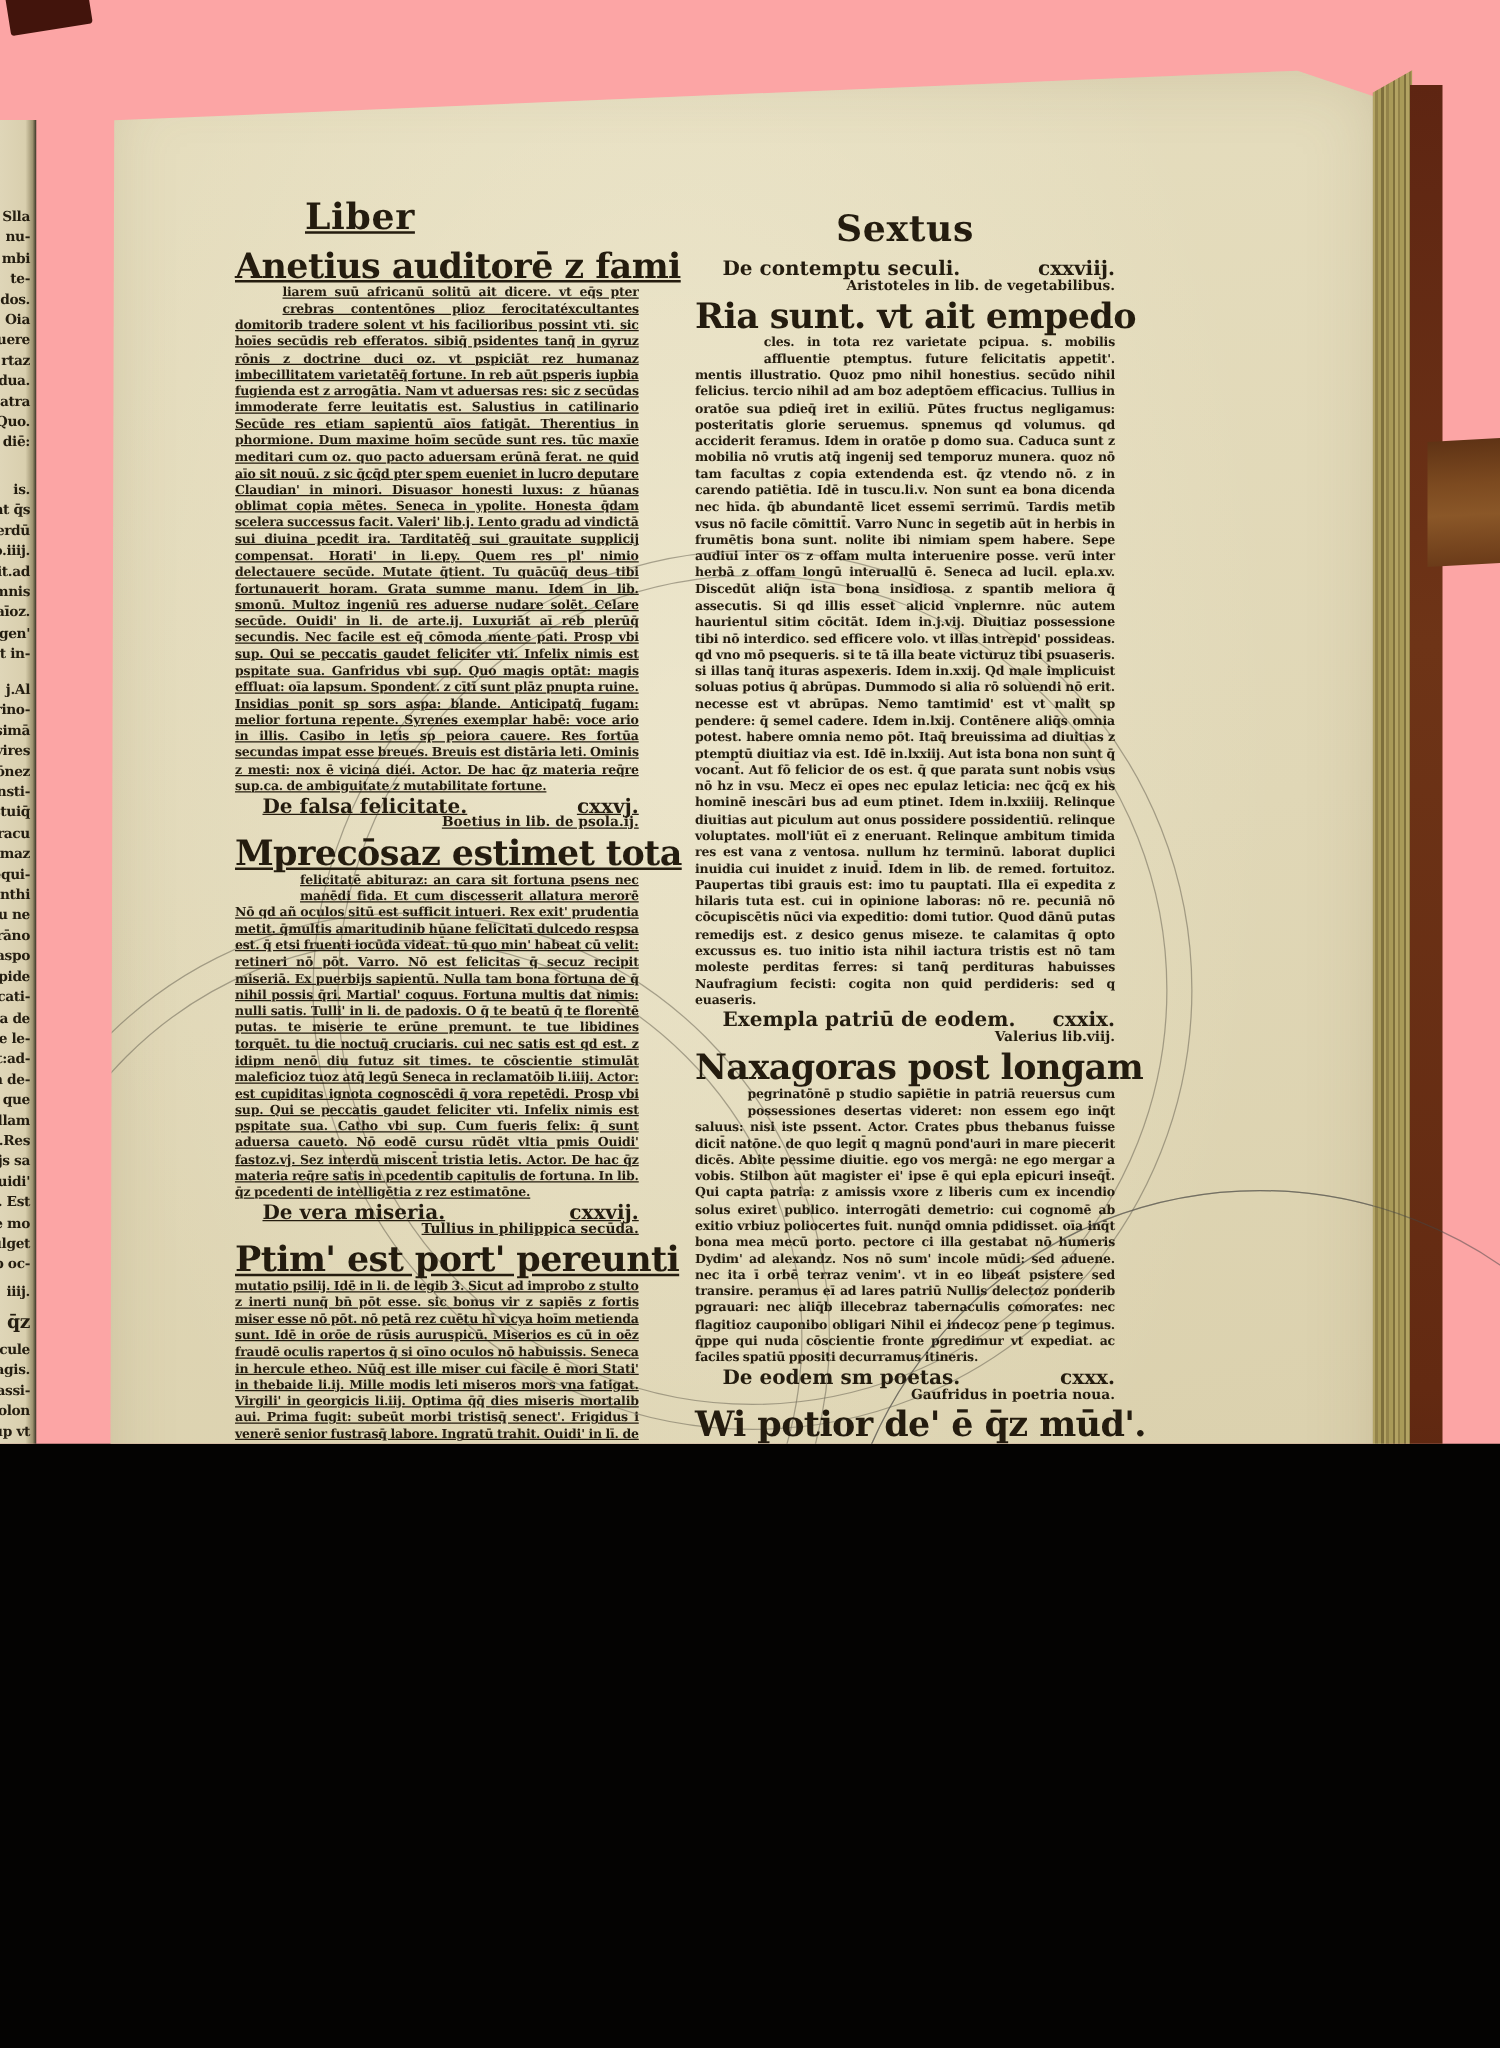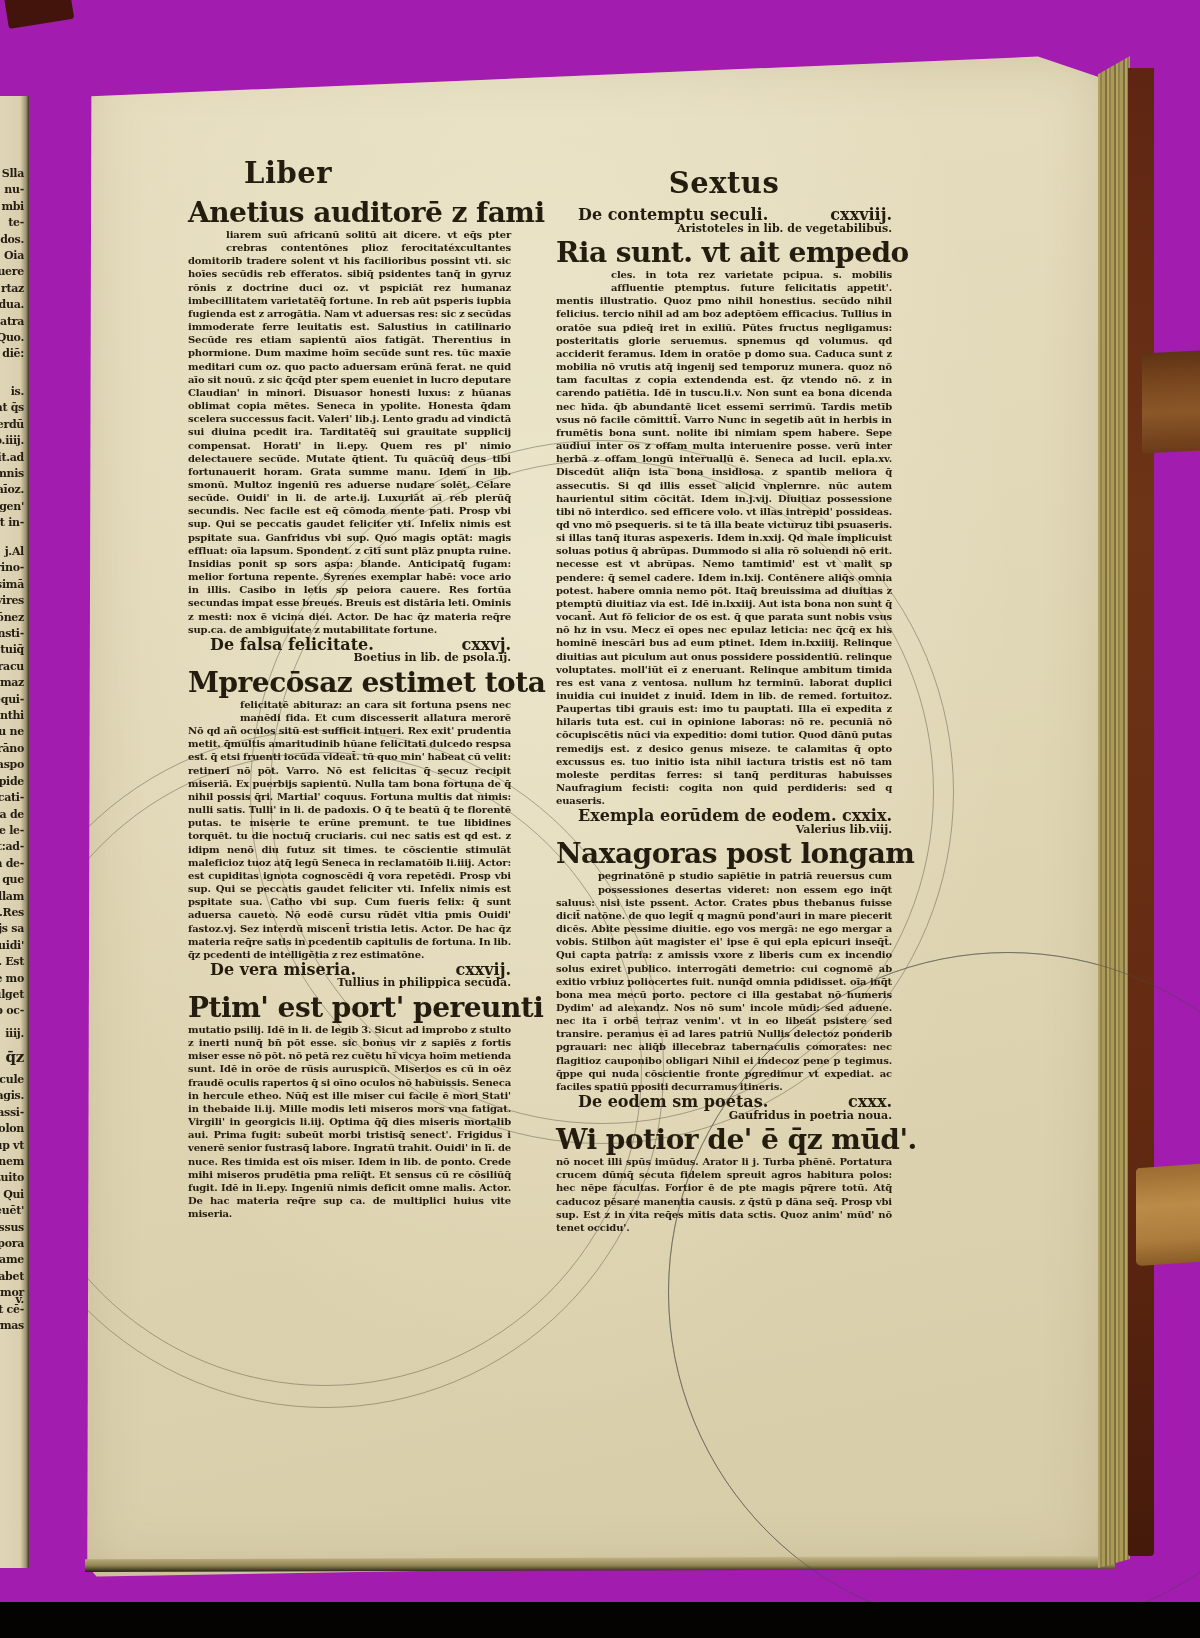--- a/index.html
+++ b/index.html
@@ -1,18 +1,18 @@
 <!DOCTYPE html>
 <html><head>
 <meta charset="utf-8">
 <style>
   * { margin:0; padding:0; box-sizing:border-box; }
   html,body { width:1200px; height:1638px; background:#040302; overflow:hidden;
               font-family:"DejaVu Serif", serif; }
-  #stage { position:relative; width:1200px; height:1602px; background:#a21caf; overflow:hidden; }
+  #stage { position:relative; width:1200px; height:1155px; background:#fca5a5; overflow:hidden; }
 
   
   .facing-strip { position:absolute; left:0; top:96px; width:29px; height:1472px;
     background:linear-gradient(90deg,#dfd6b8 0%, #d9cfae 70%, #9c916f 90%, #3a3425 100%); }
   .frag-wrap { position:relative; width:100%; height:100%; overflow:hidden; }
   .frag-group { position:absolute; right:5px; width:60px; text-align:right;
     font-size:11px; line-height:16.4px; font-weight:700; color:#241d10; letter-spacing:-0.3px; white-space:nowrap; }
   .frag-large { font-size:15px; line-height:18px; }
   .corner-blob { position:absolute; left:6px; top:-10px; width:66px; height:34px;
     background:#42140c; transform:rotate(-9deg); border-radius:3px; }
@@ -43,21 +43,21 @@
     background:linear-gradient(180deg,#9c6c31 0%, #bb8c48 40%, #ab7c3c 75%, #8a5d28 100%);
     transform:skewY(-4deg); border-radius:4px 0 0 6px; }
 
   
   .ring { position:absolute; border-radius:50%; pointer-events:none; }
   .ring-page { border:1px solid rgba(110,104,88,0.55); }
   .ring-dark { border:1px solid rgba(70,70,70,0.5); }
 
   
   .col { position:absolute; color:#241c0f; font-weight:700; }
-  .col-left  { left:188px; top:156px; width:323px; }
+  .col-left  { left:188px; top:156px; width:323px;text-decoration:underline; }
   .col-right { left:556px; top:166px; width:336px; }
   .running-head { font-size:29px; letter-spacing:0.5px; margin-bottom:8px; }
   .rh-left { margin-left:56px; }
   .rh-right { text-align:center; }
   .blk-heading { font-size:28px; line-height:30px; letter-spacing:-0.5px;
     white-space:nowrap; margin-top:3px; }
   .blk-caption { display:flex; justify-content:space-between; font-size:16px;
     line-height:13.5px; padding-left:22px; margin-top:2px; }
   .blk-source { text-align:right; font-size:11px; line-height:13.5px; }
   .blk-body { font-size:10px; line-height:13.15px; text-align:justify;
@@ -192,21 +192,21 @@
       <div class="running-head rh-right">Sextus</div>
       <div class="col-blocks">
           <div class="blk-caption">
             <span>De contemptu seculi.</span>
             <span class="folio">cxxviij.</span>
           </div>
           <div class="blk-source">Aristoteles in lib. de vegetabilibus.</div>
           <div class="blk-heading">Ria sunt. vt ait empedo</div>
           <div class="blk-body"><span class="hang" style="width: 55px;"></span>cles. in tota rez varietate pcipua. s. mobilis affluentie ptemptus. future felicitatis appetit'. mentis illustratio. Quoz pmo nihil honestius. secūdo nihil felicius. tercio nihil ad am boz adeptōem efficacius.   Tullius in oratōe sua pdieq̄ iret in exiliū. Pūtes fructus negligamus: posteritatis glorie seruemus. spnemus qd volumus. qd acciderit feramus.   Idem in oratōe p domo sua. Caduca sunt z mobilia nō vrutis atq̄ ingenij sed temporuz munera. quoz nō tam facultas z copia extendenda est. q̄z vtendo nō. z in carendo patiētia.   Idē in tuscu.li.v. Non sunt ea bona dicenda nec hīda. q̄b abundantē licet essemī serrimū. Tardis metīb vsus nō facile cōmittit̄.   Varro Nunc in segetib aūt in herbis in frumētis bona sunt. nolite ibi nimiam spem habere. Sepe audiui inter os z offam multa interuenire posse. verū inter herbā z offam longū interuallū ē.   Seneca ad lucil. epla.xv. Discedūt aliq̄n ista bona insidiosa. z spantib meliora q̄ assecutis. Si qd illis esset alicid vnplernre. nūc autem haurientul sitim cōcitāt.   Idem in.j.vij. Diuitiaz possessione tibi nō interdico. sed efficere volo. vt illas intrepid' possideas. qd vno mō psequeris. si te tā illa beate victuruz tibi psuaseris. si illas tanq̄ ituras aspexeris.   Idem in.xxij. Qd male implicuist soluas potius q̄ abrūpas. Dummodo si alia rō soluendi nō erit. necesse est vt abrūpas. Nemo tamtimid' est vt malit sp pendere: q̄ semel cadere.   Idem in.lxij. Contēnere aliq̄s omnia potest. habere omnia nemo pōt. Itaq̄ breuissima ad diuitias z ptemptū diuitiaz via est.   Idē in.lxxiij. Aut ista bona non sunt q̄ vocant̄. Aut fō felicior de os est. q̄ que parata sunt nobis vsus nō hz in vsu. Mecz eī opes nec epulaz leticia: nec q̄cq̄ ex his hominē inescāri bus ad eum ptinet.   Idem in.lxxiiij. Relinque diuitias aut piculum aut onus possidere possidentiū. relinque voluptates. moll'iūt eī z eneruant. Relinque ambitum timida res est vana z ventosa. nullum hz terminū. laborat duplici inuidia cui inuidet z inuid̄.   Idem in lib. de remed. fortuitoz. Paupertas tibi grauis est: imo tu pauptati. Illa eī expedita z hilaris tuta est. cui in opinione laboras: nō re. pecuniā nō cōcupiscētis nūci via expeditio: domi tutior. Quod dānū putas remedijs est. z desico genus miseze. te calamitas q̄ opto excussus es. tuo initio ista nihil iactura tristis est nō tam moleste perditas ferres: si tanq̄ perdituras habuisses Naufragium fecisti: cogita non quid perdideris: sed q euaseris.</div>
           <div class="blk-caption">
-            <span>Exempla eorūdem de eodem.</span>
+            <span>Exempla patriū de eodem.</span>
             <span class="folio">cxxix.</span>
           </div>
           <div class="blk-source">Valerius lib.viij.</div>
           <div class="blk-heading">Naxagoras post longam</div>
           <div class="blk-body"><span class="hang" style="width: 42px;"></span>pegrinatōnē p studio sapiētie in patriā reuersus cum possessiones desertas videret: non essem ego inq̄t saluus: nisi iste pssent.   Actor. Crates pbus thebanus fuisse dicit̄ natōne. de quo legit̄ q magnū pond'auri in mare piecerit dicēs. Abite pessime diuitie. ego vos mergā: ne ego mergar a vobis. Stilbon aūt magister ei' ipse ē qui epla epicuri inseq̄t̄. Qui capta patria: z amissis vxore z liberis cum ex incendio solus exiret publico. interrogāti demetrio: cui cognomē ab exitio vrbiuz poliocertes fuit. nunq̄d omnia pdidisset. oīa inq̄t bona mea mecū porto. pectore ci illa gestabat nō humeris   Dydim' ad alexandz. Nos nō sum' incole mūdi: sed aduene. nec ita ī orbē terraz venim'. vt in eo libeat psistere sed transire. peramus eī ad lares patriū Nullis delectoz ponderib pgrauari: nec aliq̄b illecebraz tabernaculis comorates: nec flagitioz cauponibo obligari Nihil ei indecoz pene p tegimus. q̄ppe qui nuda cōscientie fronte pgredimur vt expediat. ac faciles spatiū ppositi decurramus itineris.</div>
           <div class="blk-caption">
             <span>De eodem sm poetas.</span>
             <span class="folio">cxxx.</span>
           </div>
           <div class="blk-source">Gaufridus in poetria noua.</div>

